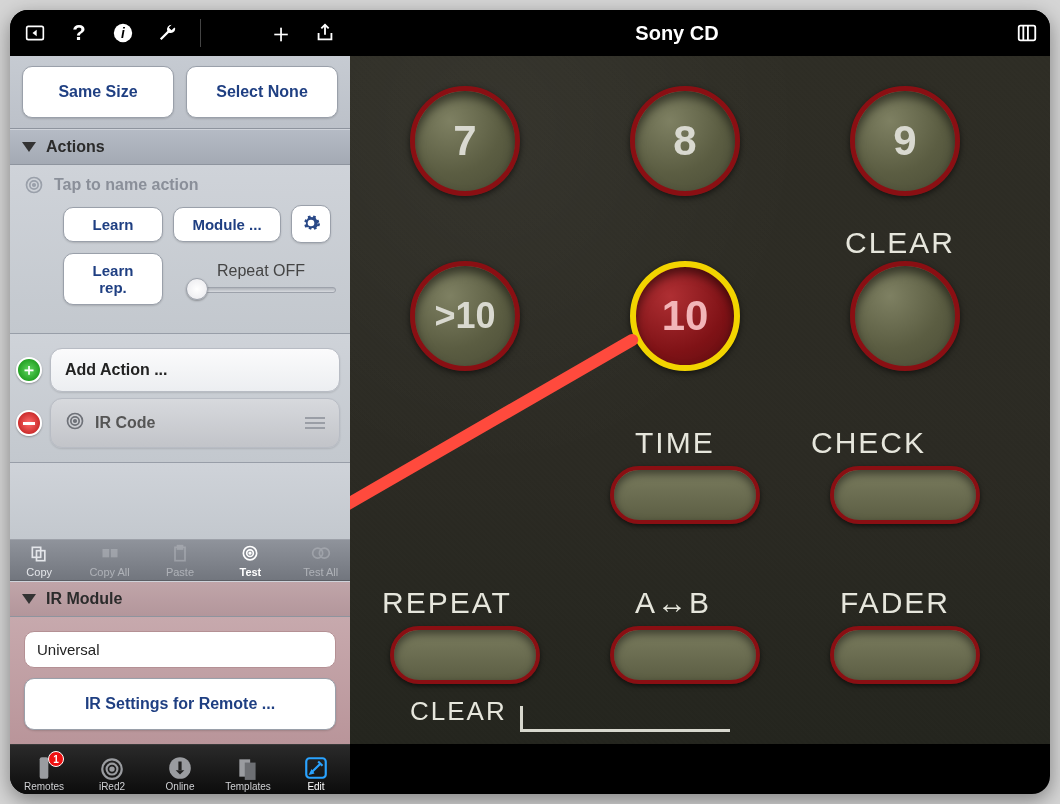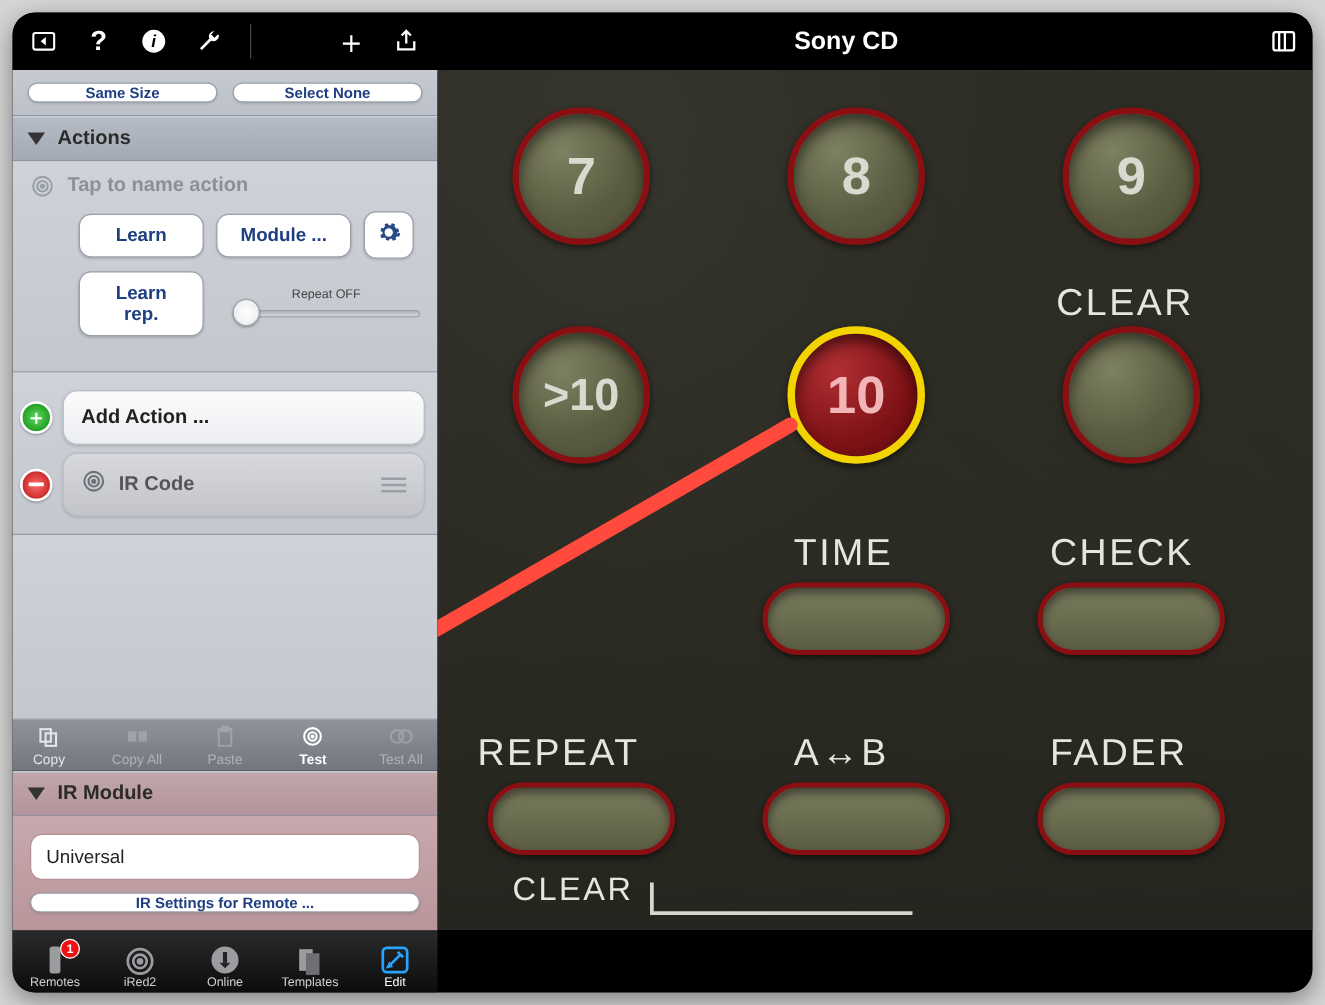--- a/index.html
+++ b/index.html
@@ -19,37 +19,37 @@
   .tb-title { color: #fff; font-weight: 600; font-size: 20px; }
   .tb-icon { width: 26px; height: 26px; display:flex; align-items:center; justify-content:center; color:#fff; }
   .tb-sep { width:1px; height:28px; background:#444; margin:0 2px; }
 
   .content { position:absolute; top:46px; bottom:50px; left:0; right:0; display:flex; }
 
   .sidebar { width: 340px; background: linear-gradient(#b8bec7,#a9afb9); position:relative; display:flex; flex-direction:column; }
   .panel-strip { background: linear-gradient(#c6cbd2,#bcc1c9); padding: 10px 12px; display:flex; gap:12px; border-bottom:1px solid #8e949e; }
   .ios-btn {
     background: #fff; color:#1f3f82; border:1px solid #9aa0aa; border-radius:10px;
-    padding:0 14px; font-size:12px; font-weight:600; box-shadow: inset 0 1px 0 #fff, 0 1px 2px rgba(0,0,0,.15);
+    padding:16px 14px; font-size:16px; font-weight:600; box-shadow: inset 0 1px 0 #fff, 0 1px 2px rgba(0,0,0,.15);
     cursor:pointer;
   }
   .section-head {
     background: linear-gradient(#b5bbc5,#a4aab4);
     border-top:1px solid #cfd3da; border-bottom:1px solid #8e949e;
     padding:8px 12px; display:flex; align-items:center; gap:10px; font-weight:600; color:#2b2b2b;
   }
   .disc { width:0;height:0;border-left:7px solid transparent;border-right:7px solid transparent;border-top:10px solid #333; }
   .actions-body { background: linear-gradient(#cfd3d9,#c3c8ce); padding:10px 14px 18px; border-bottom:1px solid #989ea8; }
   .hint-row { display:flex; align-items:center; gap:10px; color:#8a8f99; font-weight:600; margin-bottom:10px; }
   .target-ico { width:20px;height:20px; }
   .row { display:flex; align-items:center; gap:10px; margin-bottom:10px;padding-left:39px; }
   .ios-btn.sm { padding:8px 14px; font-size:15px; }
   .gear-btn { width:40px;height:38px; display:flex;align-items:center;justify-content:center; }
   .repeat-col { display:flex; flex-direction:column; align-items:center; gap:2px; margin-left:auto; }
-  .repeat-lbl { font-size:10px; color:#444; }
+  .repeat-lbl { font-size:16px; color:#444; }
   .slider { position:relative; width:150px; height:14px; }
   .slider-track { position:absolute; top:5px; left:0; right:0; height:6px; background:linear-gradient(#aeb2b9,#d7dadf); border-radius:4px; border:1px solid #9da2ab; }
   .slider-thumb { position:absolute; top:-4px; left:0; width:22px; height:22px; background:radial-gradient(#fff,#e8e8ec); border:1px solid #9da2ab; border-radius:50%; box-shadow:0 1px 2px rgba(0,0,0,.3); }
 
   .list-area { background:linear-gradient(#cfd3d9,#c3c8ce); padding:8px 10px 8px 6px; border-bottom:1px solid #989ea8;}
   .list-row { display:flex; align-items:center; gap:8px; margin:6px 0; }
   .badge { width:26px;height:26px; border-radius:50%; display:flex;align-items:center;justify-content:center; font-weight:bold; color:#fff; border:2px solid #fff; box-shadow:0 1px 2px rgba(0,0,0,.3); }
   .badge.green { background:radial-gradient(#5fd65f,#0a8a0a); }
   .badge.red { background:radial-gradient(#ff6b6b,#b51212); }
   .minus { width:12px;height:3px;background:#fff; }
@@ -318,21 +318,21 @@
 
       <div class="rbtn round" style="left:60px; top:205px; font-size:36px;">
           <span>&gt;10</span>
         </div>
       <div class="rbtn round sel" style="left:280px; top:205px;">
           <span>10</span>
         </div>
       <div class="rbtn round" style="left:500px; top:205px;"></div>
 
       <span class="rlabel" style="left:285px; top:370px;">TIME</span>
-      <span class="rlabel" style="left:490px; top:370px;">CHECK</span>
+      <span class="rlabel" style="left:461px; top:370px;">CHECK</span>
       <div class="rbtn pill" style="left:260px; top:410px;"></div>
       <div class="rbtn pill" style="left:480px; top:410px;"></div>
 
       <span class="rlabel" style="left:32px; top:530px;">REPEAT</span>
       <span class="rlabel" style="left:285px; top:530px;">A↔B</span>
       <span class="rlabel" style="left:490px; top:530px;">FADER</span>
       <div class="rbtn pill" style="left:40px; top:570px;"></div>
       <div class="rbtn pill" style="left:260px; top:570px;"></div>
       <div class="rbtn pill" style="left:480px; top:570px;"></div>
 

